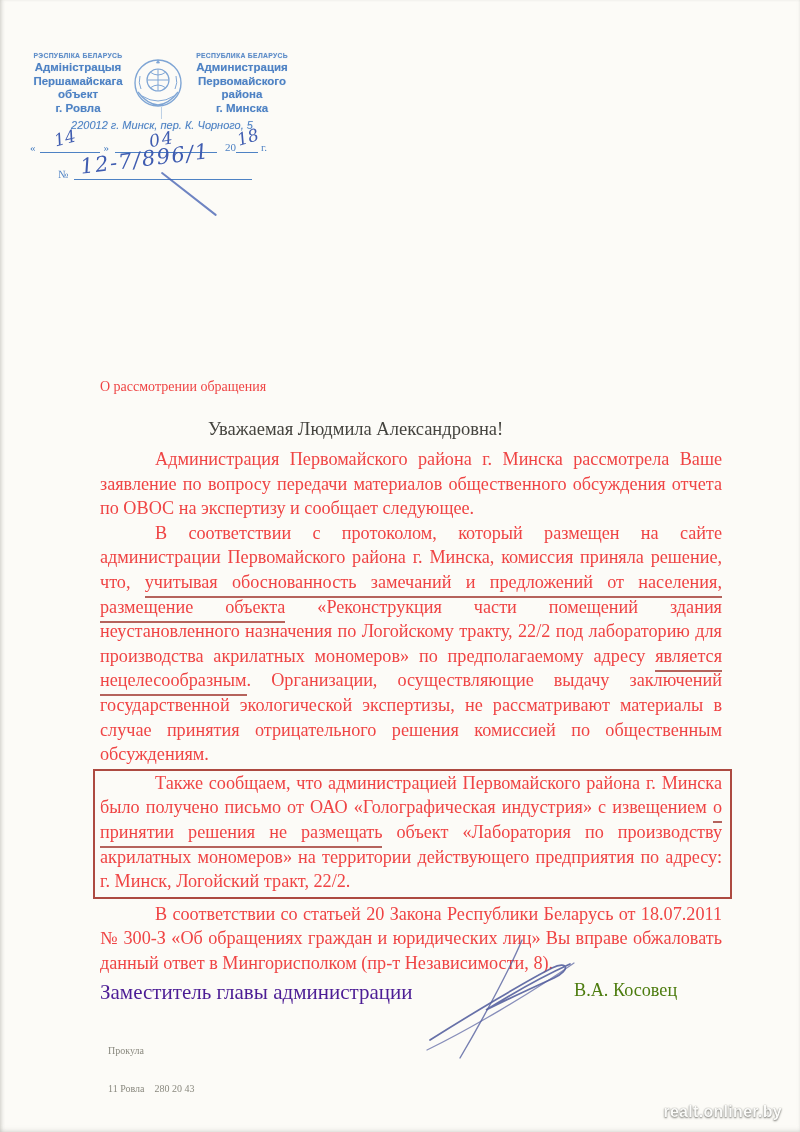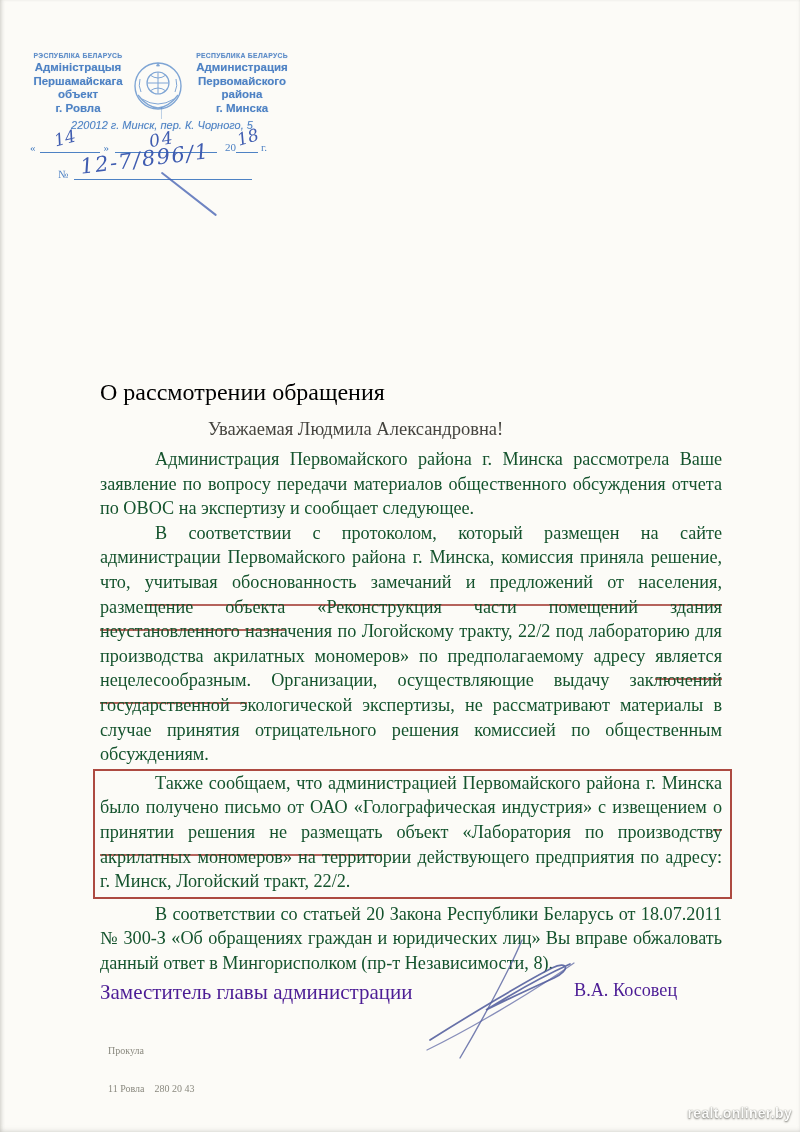--- a/index.html
+++ b/index.html
@@ -7,21 +7,21 @@
     position:relative; width:800px; height:1132px; overflow:hidden;
     background:#fcfbf7;
     box-shadow: inset 3px 0 4px -2px rgba(150,150,145,.45),
                 inset 0 -3px 5px -2px rgba(170,170,165,.35),
                 inset -1px 0 2px -1px rgba(200,200,195,.3);
     font-family:"Liberation Serif", serif;
   }
 
   
   .stamp{position:absolute; left:24px; top:52px; width:276px; color:var(--stamp-blue);}
-  .stamp-cols{display:flex; align-items:flex-end;}
+  .stamp-cols{display:flex; align-items:center;}
   .stamp-col{text-align:center;}
   .stamp-col.left{width:108px;}
   .stamp-col.right{width:116px;}
   .stamp-country{font-family:"Liberation Sans", sans-serif; font-size:6.8px; font-weight:bold;
     letter-spacing:.3px; white-space:nowrap; opacity:.9; margin-bottom:2px;
     text-shadow:0 0 1px rgba(90,140,200,.45);}
   .stamp-line{font-family:"Liberation Sans", sans-serif; font-weight:bold; font-size:11.5px;
     line-height:13.5px; text-shadow:0 0 1px rgba(90,140,200,.4);}
   .emblem-wrap{width:52px; height:56px; flex:0 0 auto; display:flex; justify-content:center;}
   .stamp-divider{position:absolute; left:136px; top:52px; font-size:13px; opacity:.55;}
@@ -42,39 +42,39 @@
   .hw-month{font-size:17px; left:34px; top:-11px; transform:rotate(-10deg); letter-spacing:2px;}
   .hw-year{font-size:17px; left:1px; top:-13px; transform:rotate(-16deg);}
   .num-line{position:relative; margin-top:14px; margin-left:34px; font-size:11px;
     display:flex; align-items:flex-end;}
   .b4{width:178px; margin-left:5px;}
   .hw-number{font-size:21px; left:6px; top:-20px; transform:rotate(-7deg); letter-spacing:1.5px;}
   .pen-stroke{position:absolute; left:96px; top:26px; width:70px; height:1.6px;
     background:var(--ink-blue); transform:rotate(38deg); opacity:.75; border-radius:1px;}
 
   
-  .subject{position:absolute; left:100px; top:379px; font-size:24px; color:#000000;}
+  .subject{position:absolute; left:100px; top:379px; font-size:14px; color:#ef4444;}
   .salutation{position:absolute; left:100px; top:419px; width:622px; text-align:left;
     padding-left:108px; box-sizing:border-box; font-size:18.5px; color:#45443f;}
   .letter-body{position:absolute; left:100px; top:447px; width:622px;
-    font-size:18.2px; line-height:24.6px; color:#14532d; text-align:justify;}
+    font-size:18.2px; line-height:24.6px; color:#ef4444; text-align:justify;}
   .para{margin:0; text-indent:55px;}
   .para.boxed{border:2px solid var(--box-red); margin:2px -10px 3px -7px;
     padding:0 8px 3px 5px;}
-  .u{border-bottom:2px solid var(--underline-red); padding-bottom:12px;}
+  .u{border-bottom:2px solid var(--underline-red); padding-bottom:4px;}
 
   .sig-role{position:absolute; left:100px; top:980px; font-size:21px; color:#4c1d95;}
-  .sig-name{position:absolute; left:574px; top:980px; font-size:18.2px; color:#4c1d95;}
+  .sig-name{position:absolute; left:574px; top:980px; font-size:18.2px; color:#4d7c0f;}
   .sig-scribble{position:absolute; left:424px; top:936px;}
 
   .footer-contact{position:absolute; left:108px; top:1020px; font-size:10px; line-height:12.5px;
     color:#8a897f; white-space:pre;}
 
-  .watermark{position:absolute; right:8px; bottom:11px;
-    font-family:"Liberation Sans", sans-serif; font-weight:bold; font-size:14px;
+  .watermark{position:absolute; right:18px; bottom:11px;
+    font-family:"Liberation Sans", sans-serif; font-weight:bold; font-size:16px;
     color:#fbfbf9; letter-spacing:.3px;
     text-shadow:0 1px 2px rgba(105,105,100,.9), 0 0 1px rgba(120,120,115,.8);}
 </style>
 </head>
 <body>
 
 <div class="page">
 
   <div class="stamp">
     <div class="stamp-cols">

